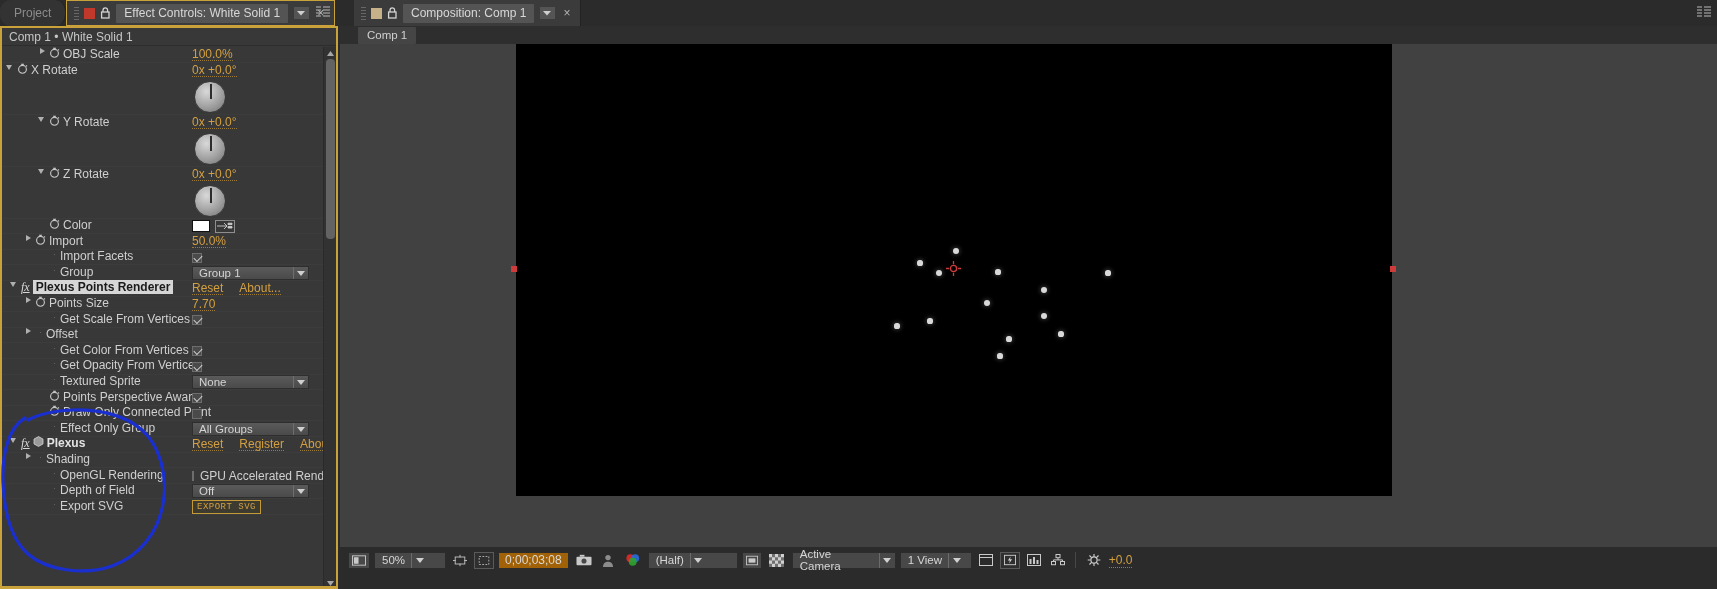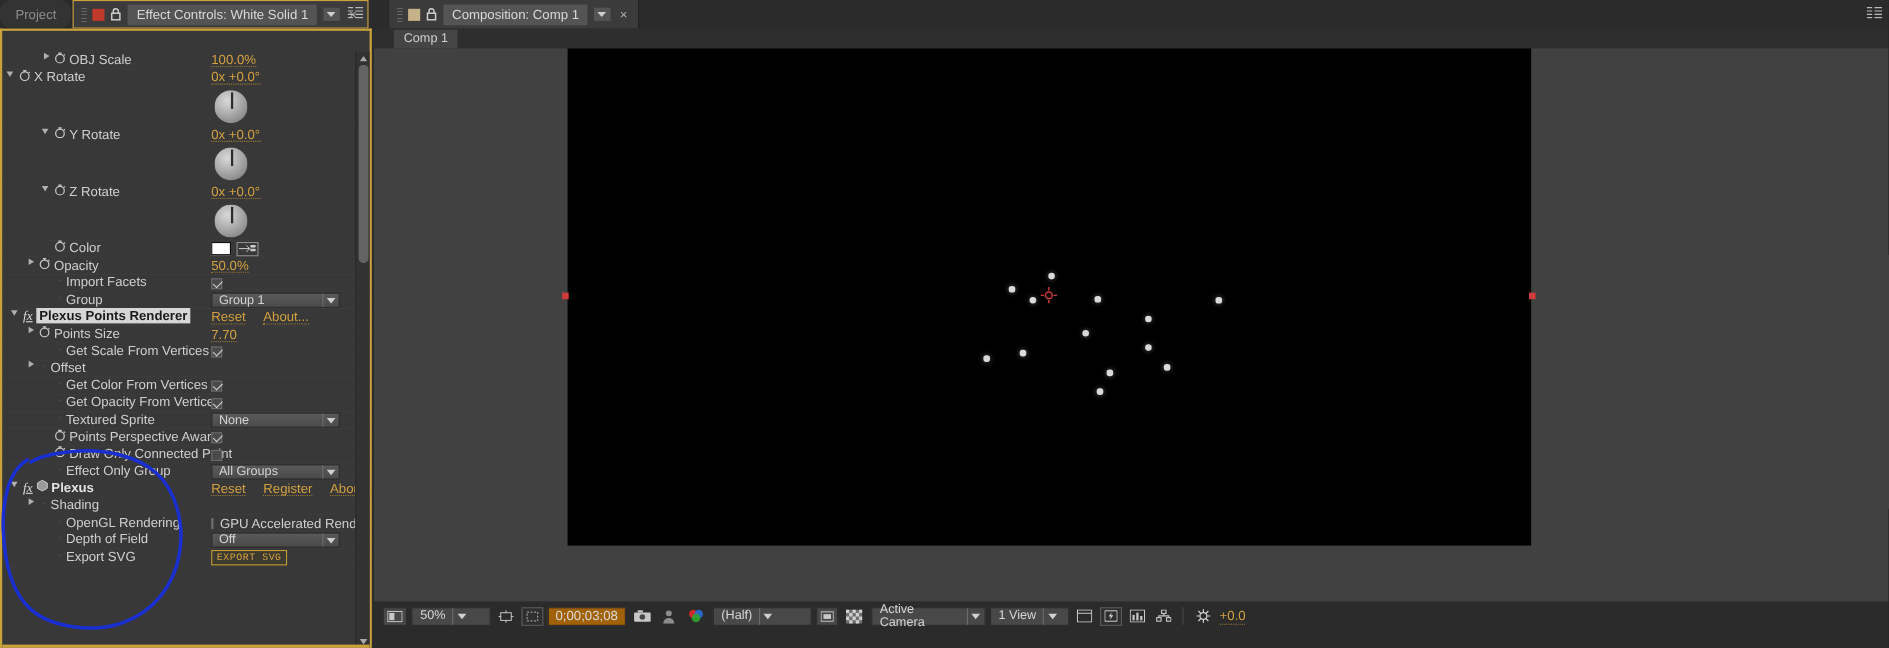--- a/index.html
+++ b/index.html
@@ -312,20 +312,21 @@
     </div>
     <div class="panel-menu" style="right:8px;">
       <svg width="14" height="11" viewBox="0 0 14 11">
           <path d="M0 1h5M0 4h5M0 7h5M0 10h5" stroke="#b9b9b9" stroke-width="1.1"></path>
           <path d="M7 1h7M7 4h7M7 7h7M7 10h7" stroke="#b9b9b9" stroke-width="1.1"></path>
         </svg>
     </div>
   </div>
 
   <div id="ec-panel">
+    <div id="ec-header">Comp 1 • White Solid 1</div>
     <div id="ec-rows">
         <div class="row">
           <div class="namecell" style="padding-left:36px">
             <span class="twirl closed"></span>
             <span class="stopwatch"><svg width="11" height="11" viewBox="0 0 11 11">
                 <circle cx="5.5" cy="6.3" r="3.9" fill="none" stroke="#c6c6c6" stroke-width="1.15"></circle>
                 <path d="M4 1.2h3M5.5 1.2v1.2M9 2.4l1 1" stroke="#c6c6c6" stroke-width="1.1" fill="none"></path>
               </svg></span>
             <span class="pname">OBJ Scale</span>
           </div>
@@ -400,21 +401,21 @@
             </span>
           </div>
         </div>
         <div class="row">
           <div class="namecell" style="padding-left:22px">
             <span class="twirl closed"></span>
             <span class="stopwatch"><svg width="11" height="11" viewBox="0 0 11 11">
                 <circle cx="5.5" cy="6.3" r="3.9" fill="none" stroke="#c6c6c6" stroke-width="1.15"></circle>
                 <path d="M4 1.2h3M5.5 1.2v1.2M9 2.4l1 1" stroke="#c6c6c6" stroke-width="1.1" fill="none"></path>
               </svg></span>
-            <span class="pname">Opacity</span>
+            <span class="pname">Import</span>
           </div>
           <div class="valcell">
             <span class="val-link">50.0%</span>
           </div>
         </div>
         <div class="row">
           <div class="namecell" style="padding-left:36px">
             <span class="twirl"></span>
             <span class="dotspace">·</span>
             <span class="pname">Import Facets</span>

